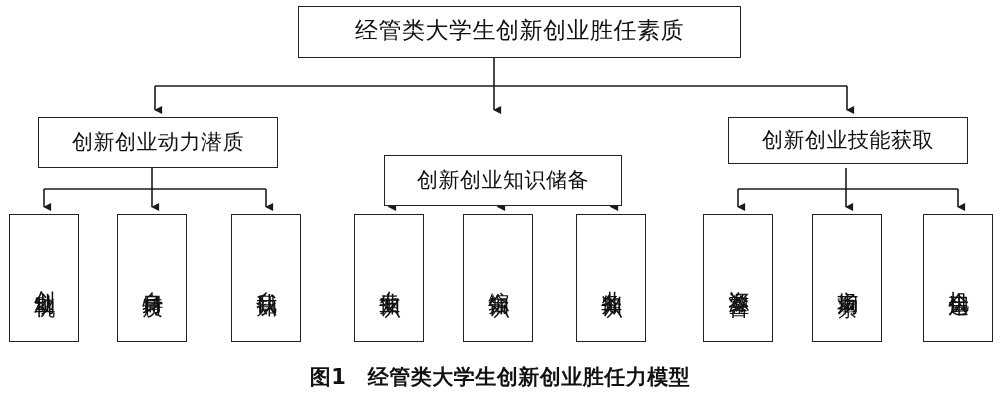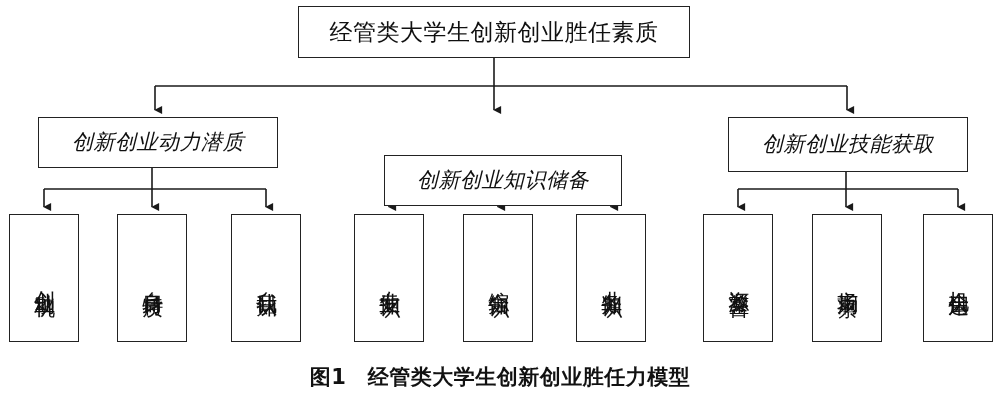--- a/index.html
+++ b/index.html
@@ -40,21 +40,20 @@
   }
   .node-root {
     font-size: 23px;
     letter-spacing: 0.5px;
     line-height: 1;
   }
   .node-branch {
     font-size: 21px;
     letter-spacing: 0.5px;
     line-height: 1;
-    font-style: italic;
   }
   .node-leaf {
     font-size: 21px;
     line-height: 1.12;
     letter-spacing: 0px;
   }
   .node-leaf .vtext {
     writing-mode: vertical-rl;
     text-orientation: upright;
     display: inline-block;
@@ -112,27 +111,27 @@
 
     <g stroke="#1a1a1a" stroke-width="1.6" fill="none">
       <path d="M846,168 L846,189"></path>
       <path d="M738,189 L958,189"></path>
       <path d="M738,189 L738,207" marker-end="url(#arrowDown)"></path>
       <path d="M846,189 L846,207" marker-end="url(#arrowDown)"></path>
       <path d="M958,189 L958,207" marker-end="url(#arrowDown)"></path>
     </g>
   </svg>
 
-  <div class="node-box node-root" style="left:298px; top:6px; width:392px; height:52px;">经管类大学生创新创业胜任素质</div>
+  <div class="node-box node-root" style="left:298px; top:6px; width:443px; height:52px;font-family:Liberation Mono, monospace;">经管类大学生创新创业胜任素质</div>
 
   <div class="node-box node-branch" style="left:38px; top:117px; width:240px; height:51px;">创新创业动力潜质</div>
 
   <div class="node-box node-branch" style="left:384px; top:117px; width:238px; height:51px;margin-top:38px;">创新创业知识储备</div>
 
-  <div class="node-box node-branch" style="left:728px; top:117px; width:240px; height:55px;">创新创业技能获取</div>
+  <div class="node-box node-branch" style="left:728px; top:117px; width:240px; height:47px;">创新创业技能获取</div>
 
   <div class="node-box node-leaf" style="left:9px; top:214px; width:70px; height:128px;">
     <span class="vtext">创业动机</span>
   </div>
 
   <div class="node-box node-leaf" style="left:117px; top:214px; width:70px; height:128px;">
     <span class="vtext">自身特质</span>
   </div>
 
   <div class="node-box node-leaf" style="left:231px; top:214px; width:70px; height:128px;">

